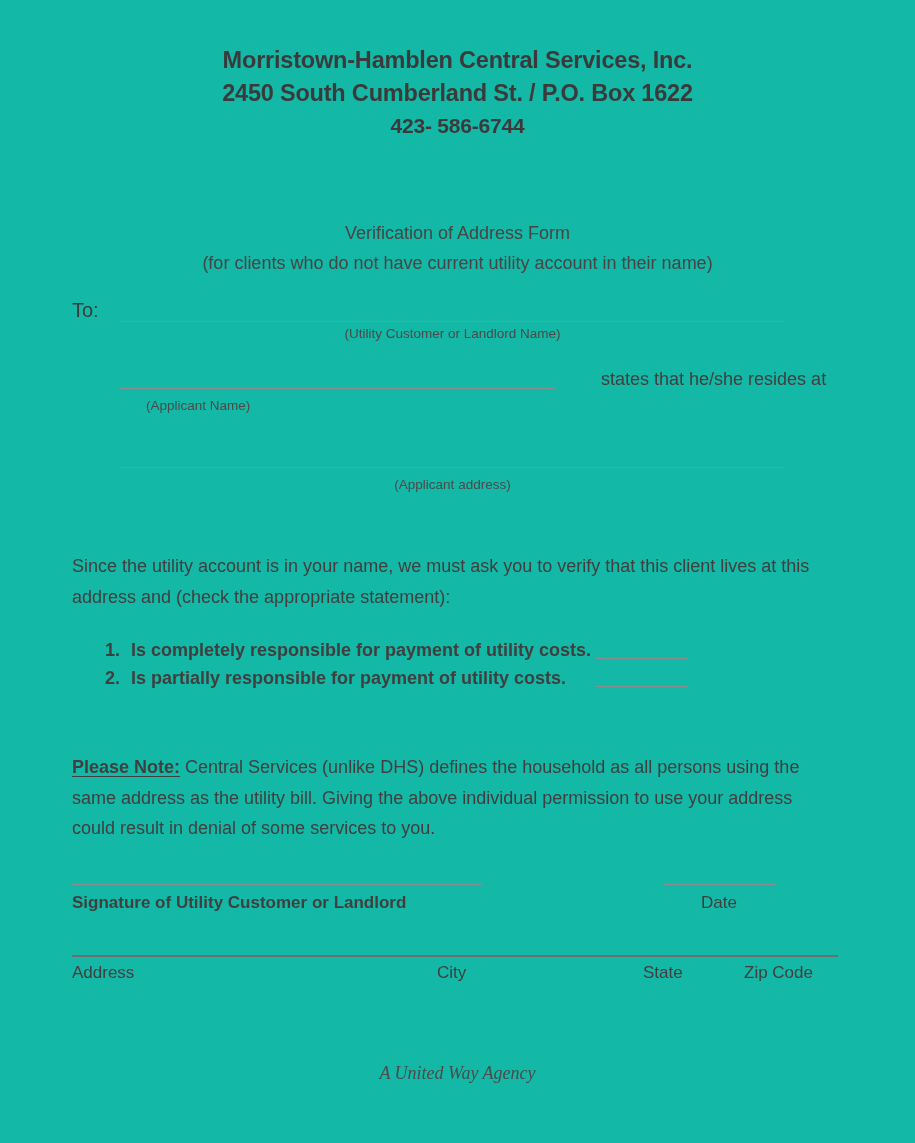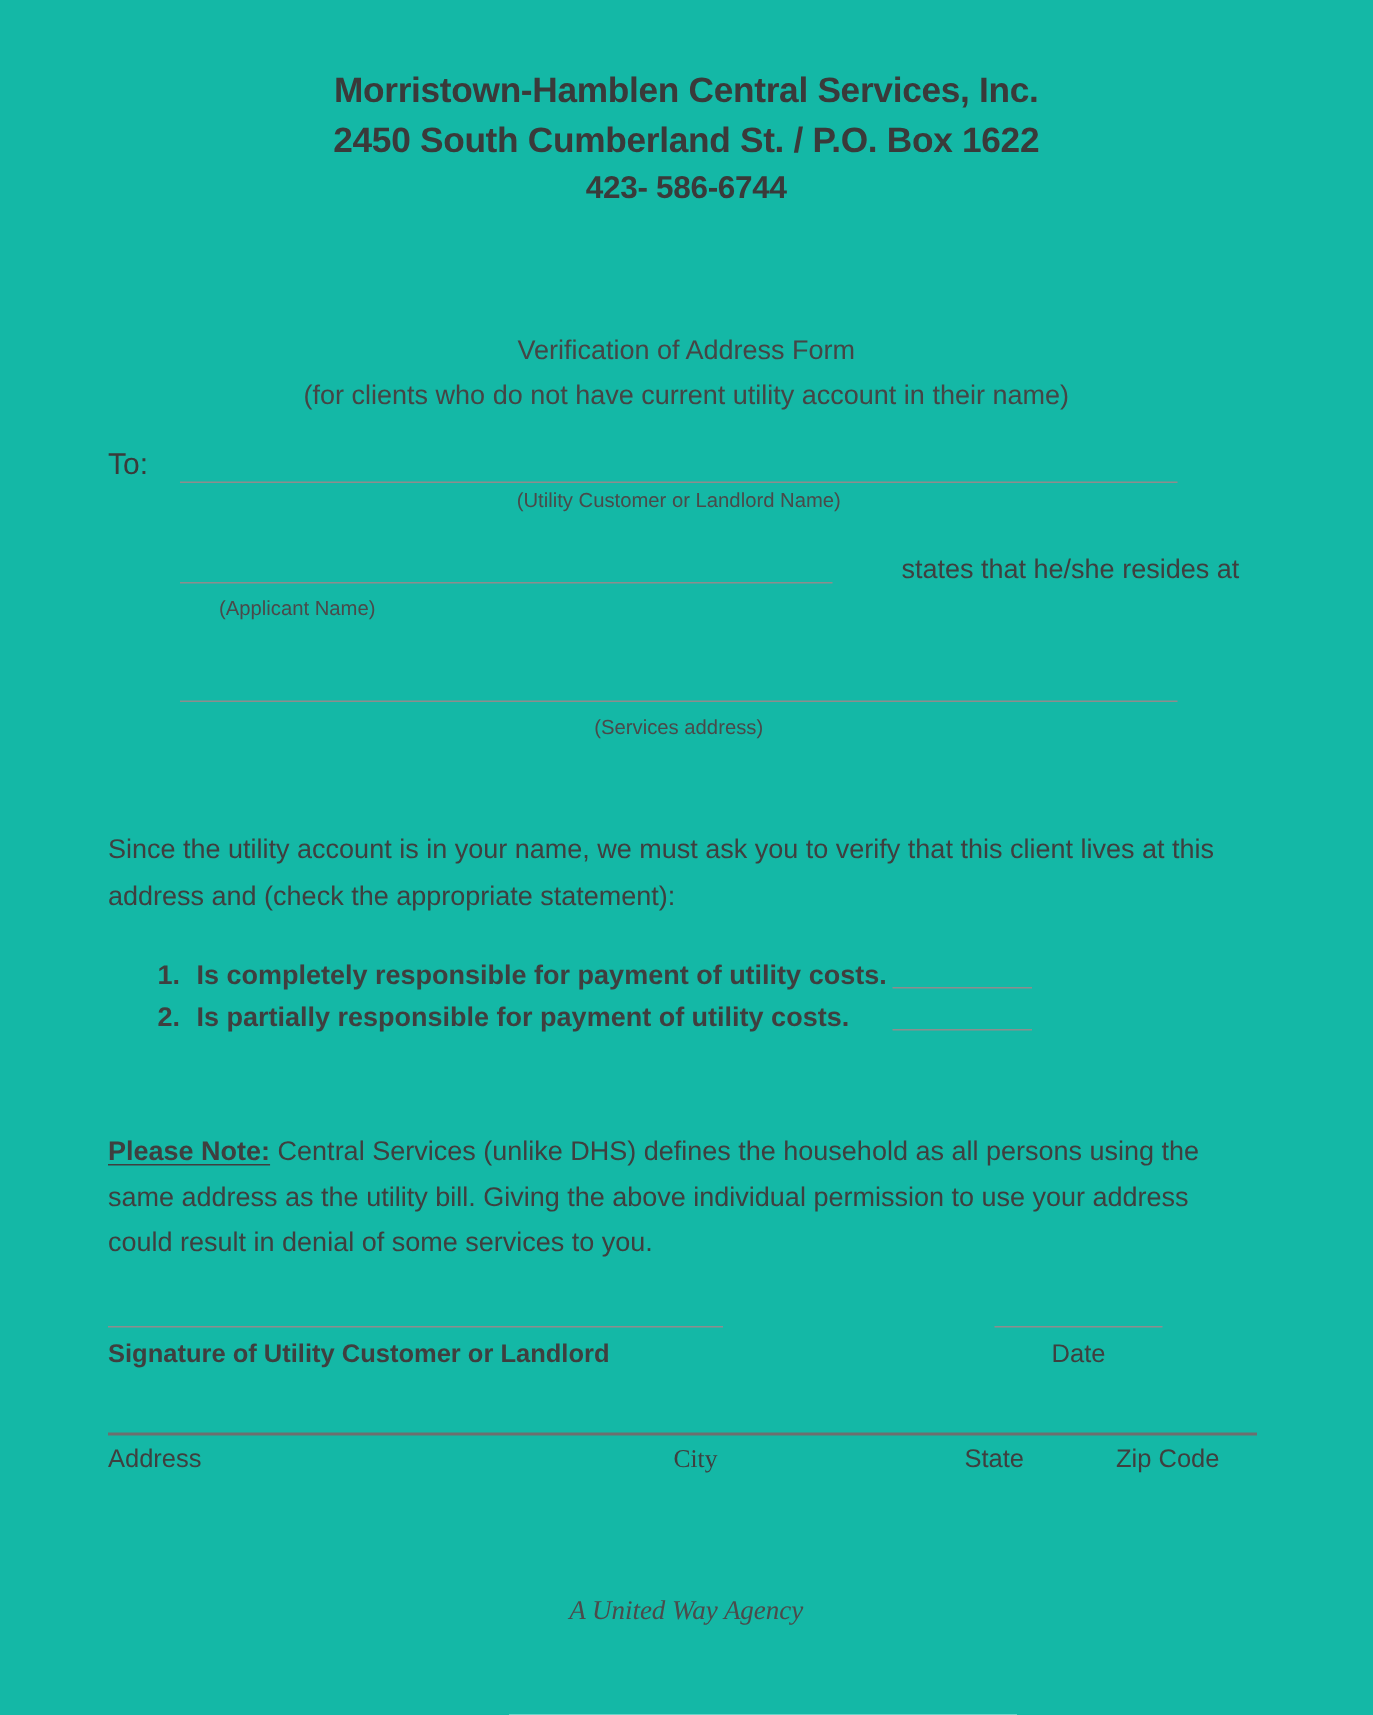--- a/index.html
+++ b/index.html
@@ -179,21 +179,21 @@
   <div class="abs caption" style="left:120px; top:326px; width:665px; text-align:center;">(Utility Customer or Landlord Name)</div>
 
   <div class="rule" style="left:120px; top:388px; width:435px;"></div>
 
   <div class="abs inline-text" style="left:557px; top:369px;margin-left:44px;">states that he/she resides at</div>
 
   <div class="abs caption" style="left:146px; top:398px;">(Applicant Name)</div>
 
   <div class="rule" style="left:120px; top:467px; width:665px;"></div>
 
-  <div class="abs caption" style="left:120px; top:477px; width:665px; text-align:center;">(Services address)</div>
+  <div class="abs caption" style="left:120px; top:477px; width:665px; text-align:center;">(Applicant address)</div>
 
   <div class="body-par" style="left:72px; top:551px; width:775px;">Since the utility account is in your name, we must ask you to verify that this client lives at this address and (check the appropriate statement):</div>
 
   <div class="opt-list">
 
     <div class="opt-row">
       <span class="opt-num">1.</span><span>Is completely responsible for payment of utility costs.</span>
       <span class="opt-blank" style="left:490px; top:22px;"></span>
     </div>
 
@@ -212,19 +212,19 @@
 
   <div class="rule" style="left:72px; top:884px; width:410px;"></div>
   <div class="abs sig-label" style="left:72px; top:893px;font-weight:bold;">Signature of Utility Customer or Landlord</div>
 
   <div class="rule" style="left:663px; top:884px; width:112px;"></div>
   <div class="abs sig-label" style="left:663px; top:893px; width:112px; text-align:center;">Date</div>
 
   <div class="rule heavy" style="left:72px; top:955px; width:766px;"></div>
 
   <div class="abs sig-label" style="left:72px; top:963px;">Address</div>
-  <div class="abs sig-label" style="left:449px; top:963px;font-family:Liberation Serif, serif;">City</div>
+  <div class="abs sig-label" style="left:437px; top:963px;">City</div>
   <div class="abs sig-label" style="left:643px; top:963px;">State</div>
   <div class="abs sig-label" style="left:744px; top:963px;">Zip Code</div>
 
   <div class="footer">A United Way Agency</div>
 
 </div>
 
 </body></html>

